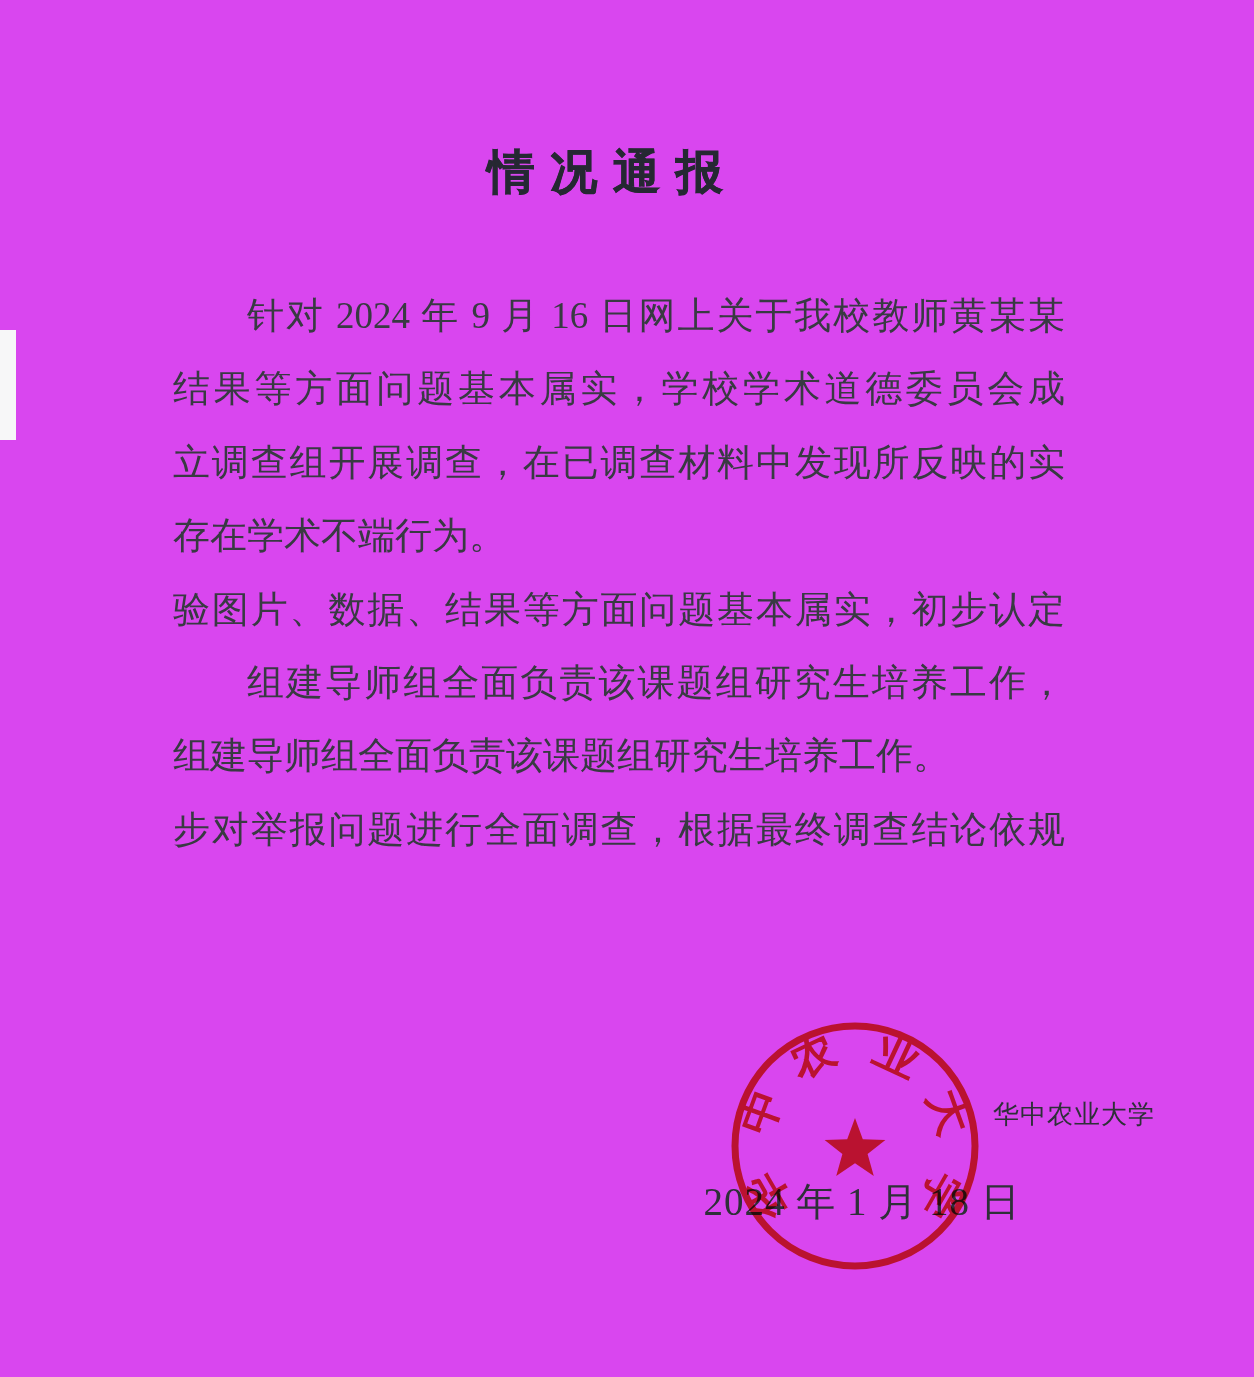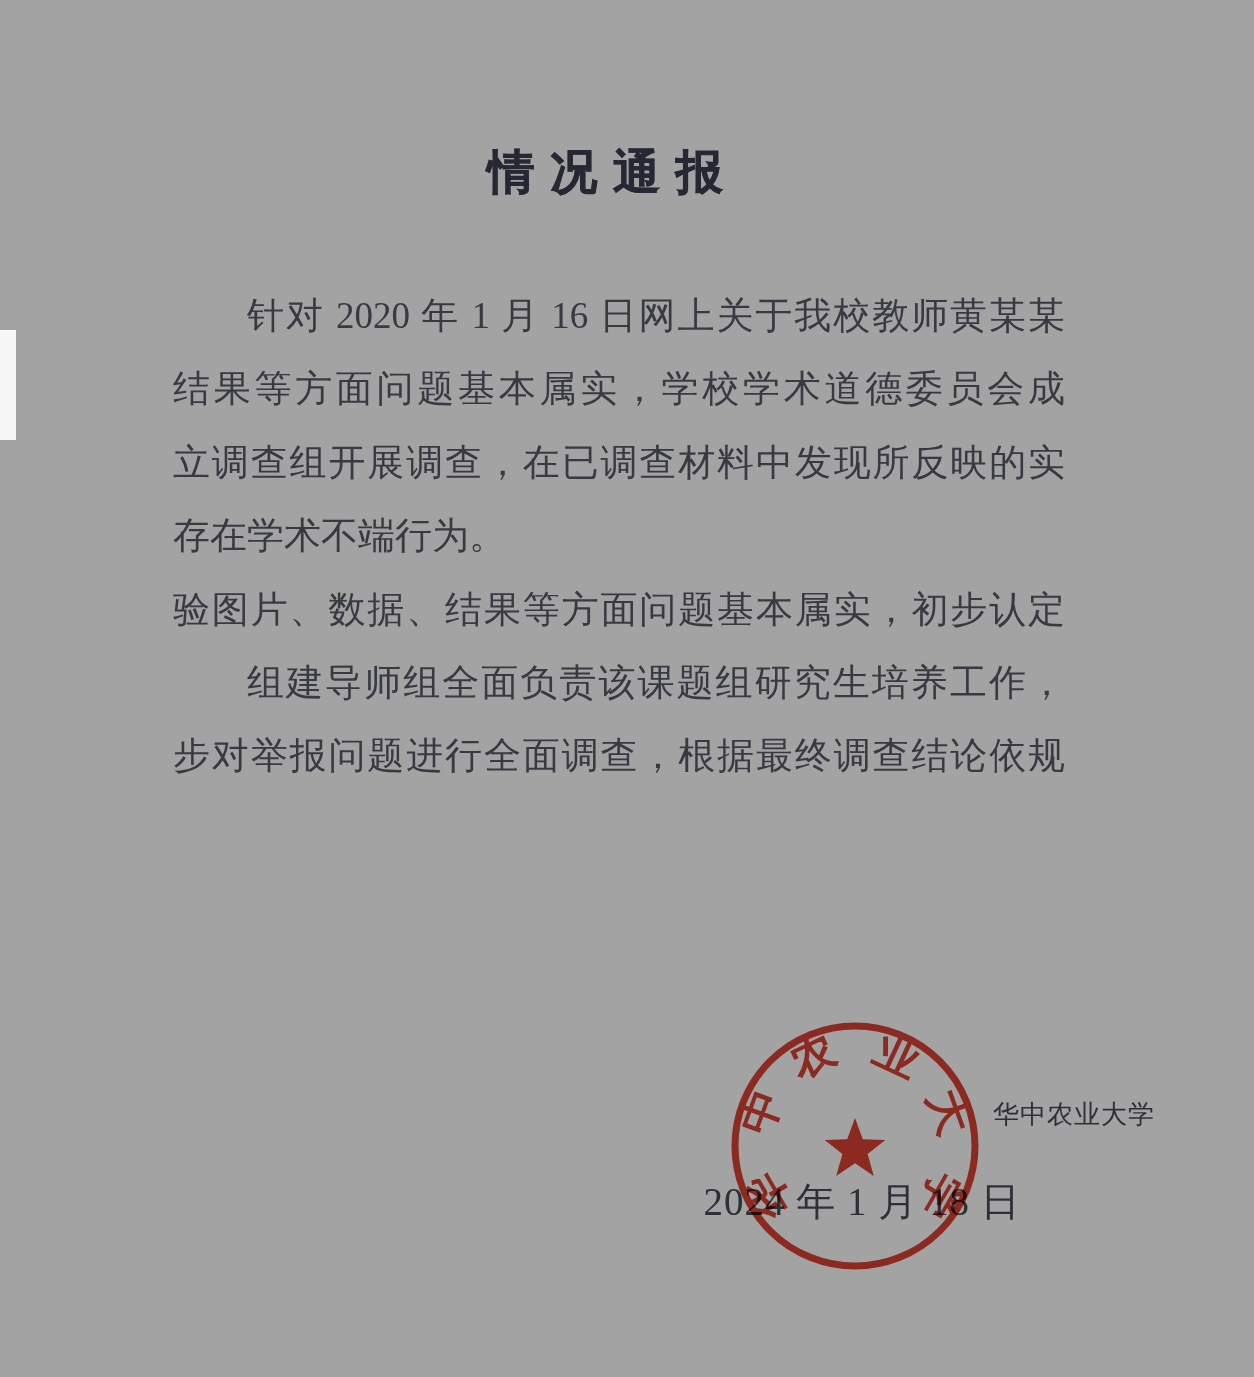--- a/index.html
+++ b/index.html
@@ -4,21 +4,21 @@
 <style>
   html, body {
     margin: 0;
     padding: 0;
     background: #ffffff;
   }
   .page {
     position: relative;
     width: 1254px;
     height: 1377px;
-    background: #a3a3a3;
+    background: #d946ef;
     overflow: hidden;
     font-family: "Liberation Serif", "DejaVu Serif", serif;
   }
   
   .page::before {
     content: "";
     position: absolute;
     left: 0; top: 330px;
     width: 16px; height: 110px;
     background: #f7f7f8;
@@ -98,26 +98,27 @@
   }
 </style>
 </head>
 <body>
 
 <div class="page">
 
   <h1 class="doc-title" style="margin:0; font-weight:700;">情 况 通 报</h1>
 
   <div class="doc-body">
-      <div class="line ind just">针对 2020 年 1 月 16 日网上关于我校教师黄某某</div>
+      <div class="line ind just">针对 2024 年 9 月 16 日网上关于我校教师黄某某</div>
       <div class="line just">结果等方面问题基本属实，学校学术道德委员会成</div>
       <div class="line just">立调查组开展调查，在已调查材料中发现所反映的实</div>
       <div class="line">存在学术不端行为。</div>
       <div class="line just">验图片、数据、结果等方面问题基本属实，初步认定</div>
       <div class="line ind just">组建导师组全面负责该课题组研究生培养工作，</div>
+      <div class="line">组建导师组全面负责该课题组研究生培养工作。</div>
       <div class="line just">步对举报问题进行全面调查，根据最终调查结论依规</div>
     </div>
 
   <div class="sig-name">华中农业大学</div>
 
   <div class="sig-date">2024 年 1 月 18 日</div>
 
   <div class="seal">
     <svg width="280" height="280" viewBox="0 0 280 280">
       <circle id="seal-circle" cx="140" cy="140" r="120" fill="none" stroke-width="7" stroke="#d93528"></circle>

